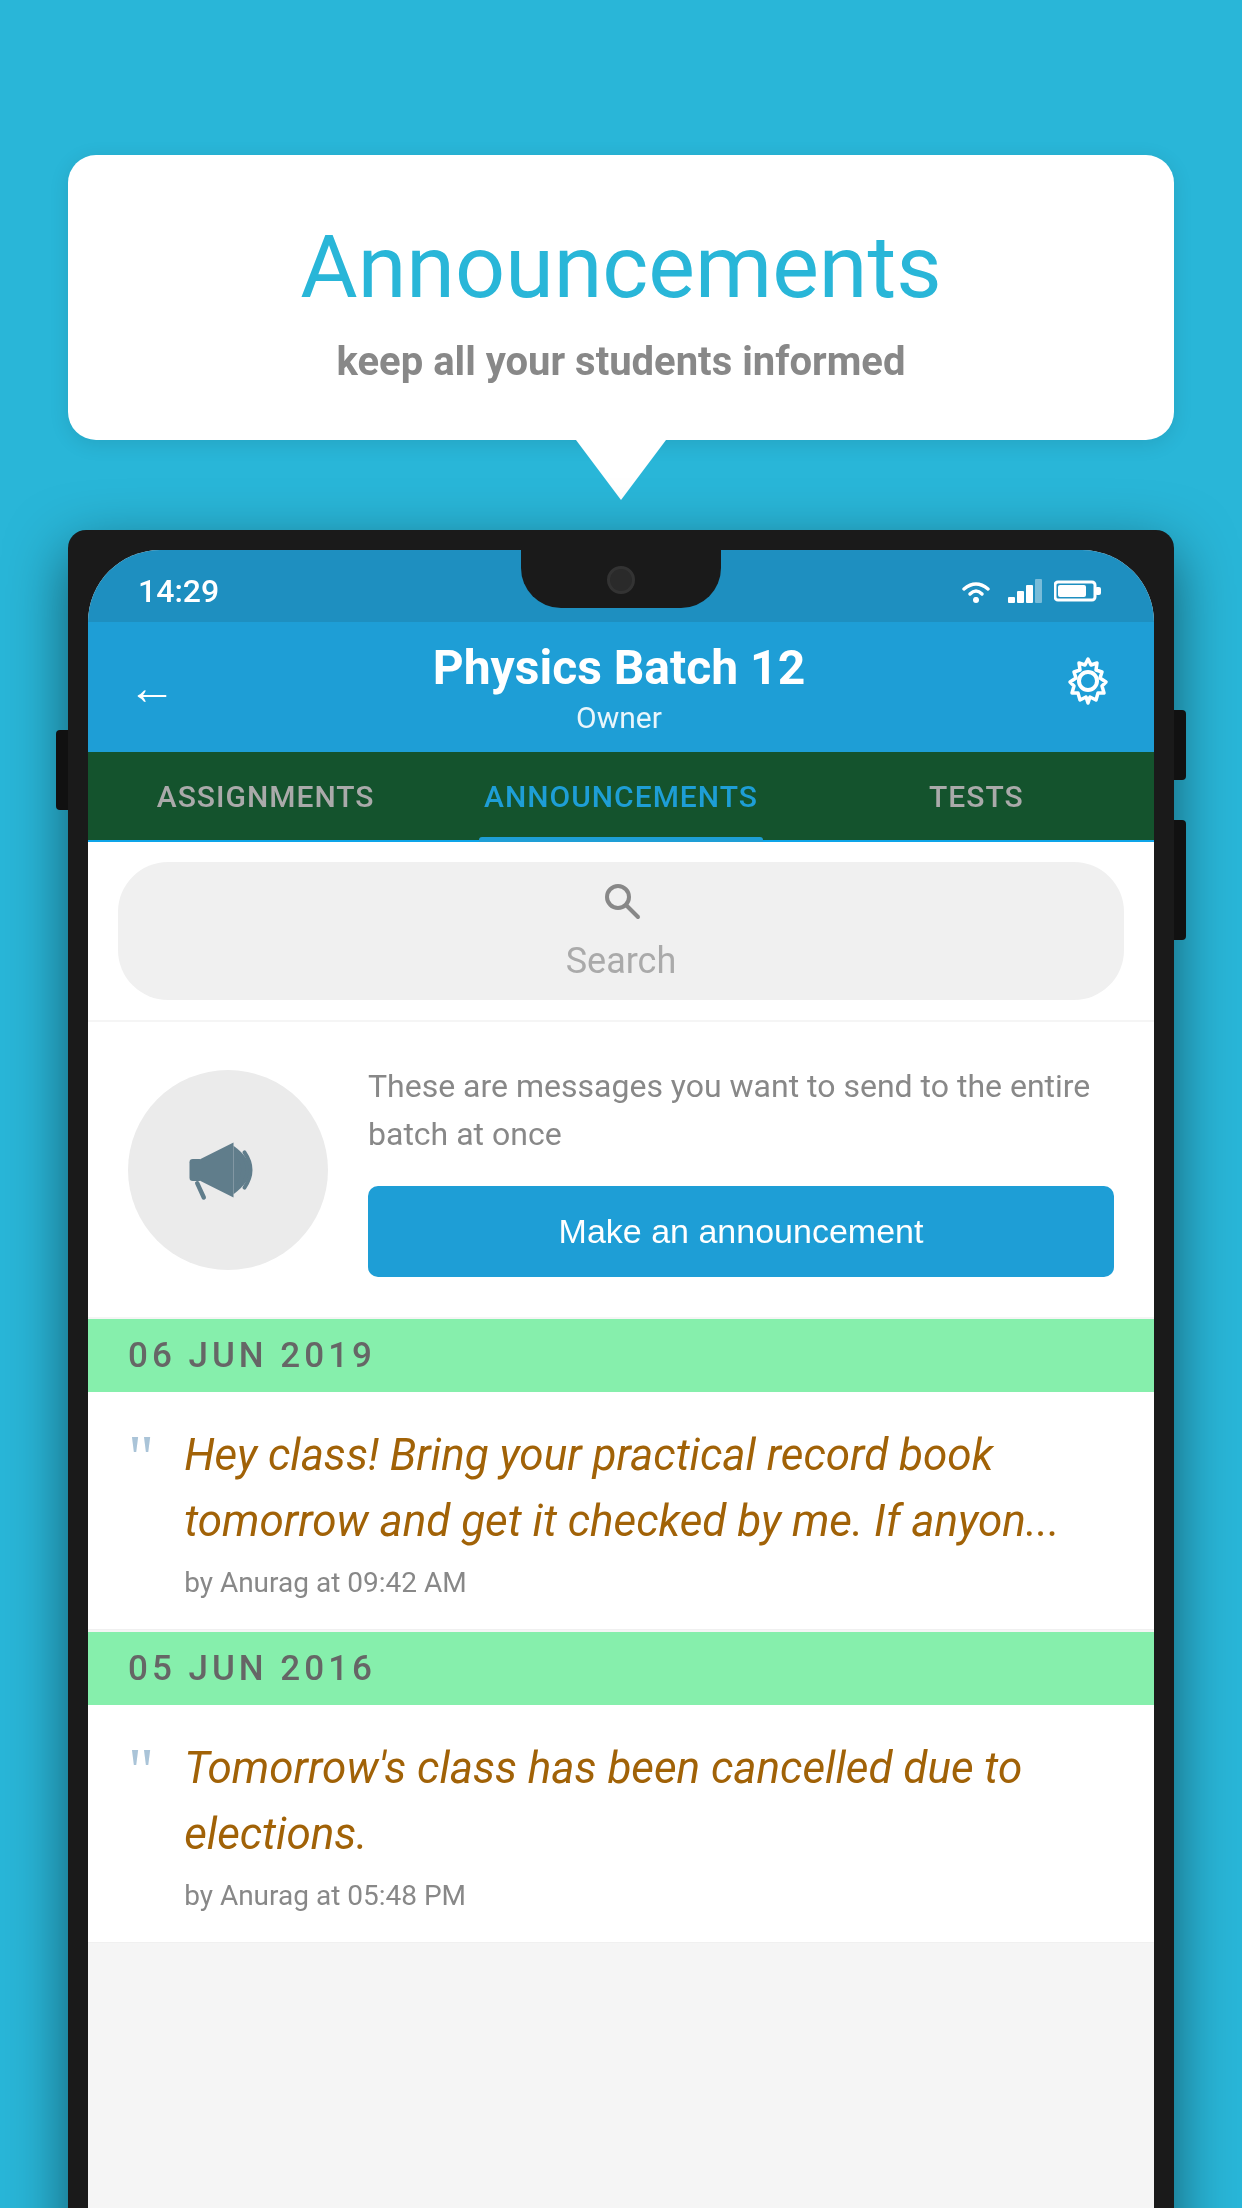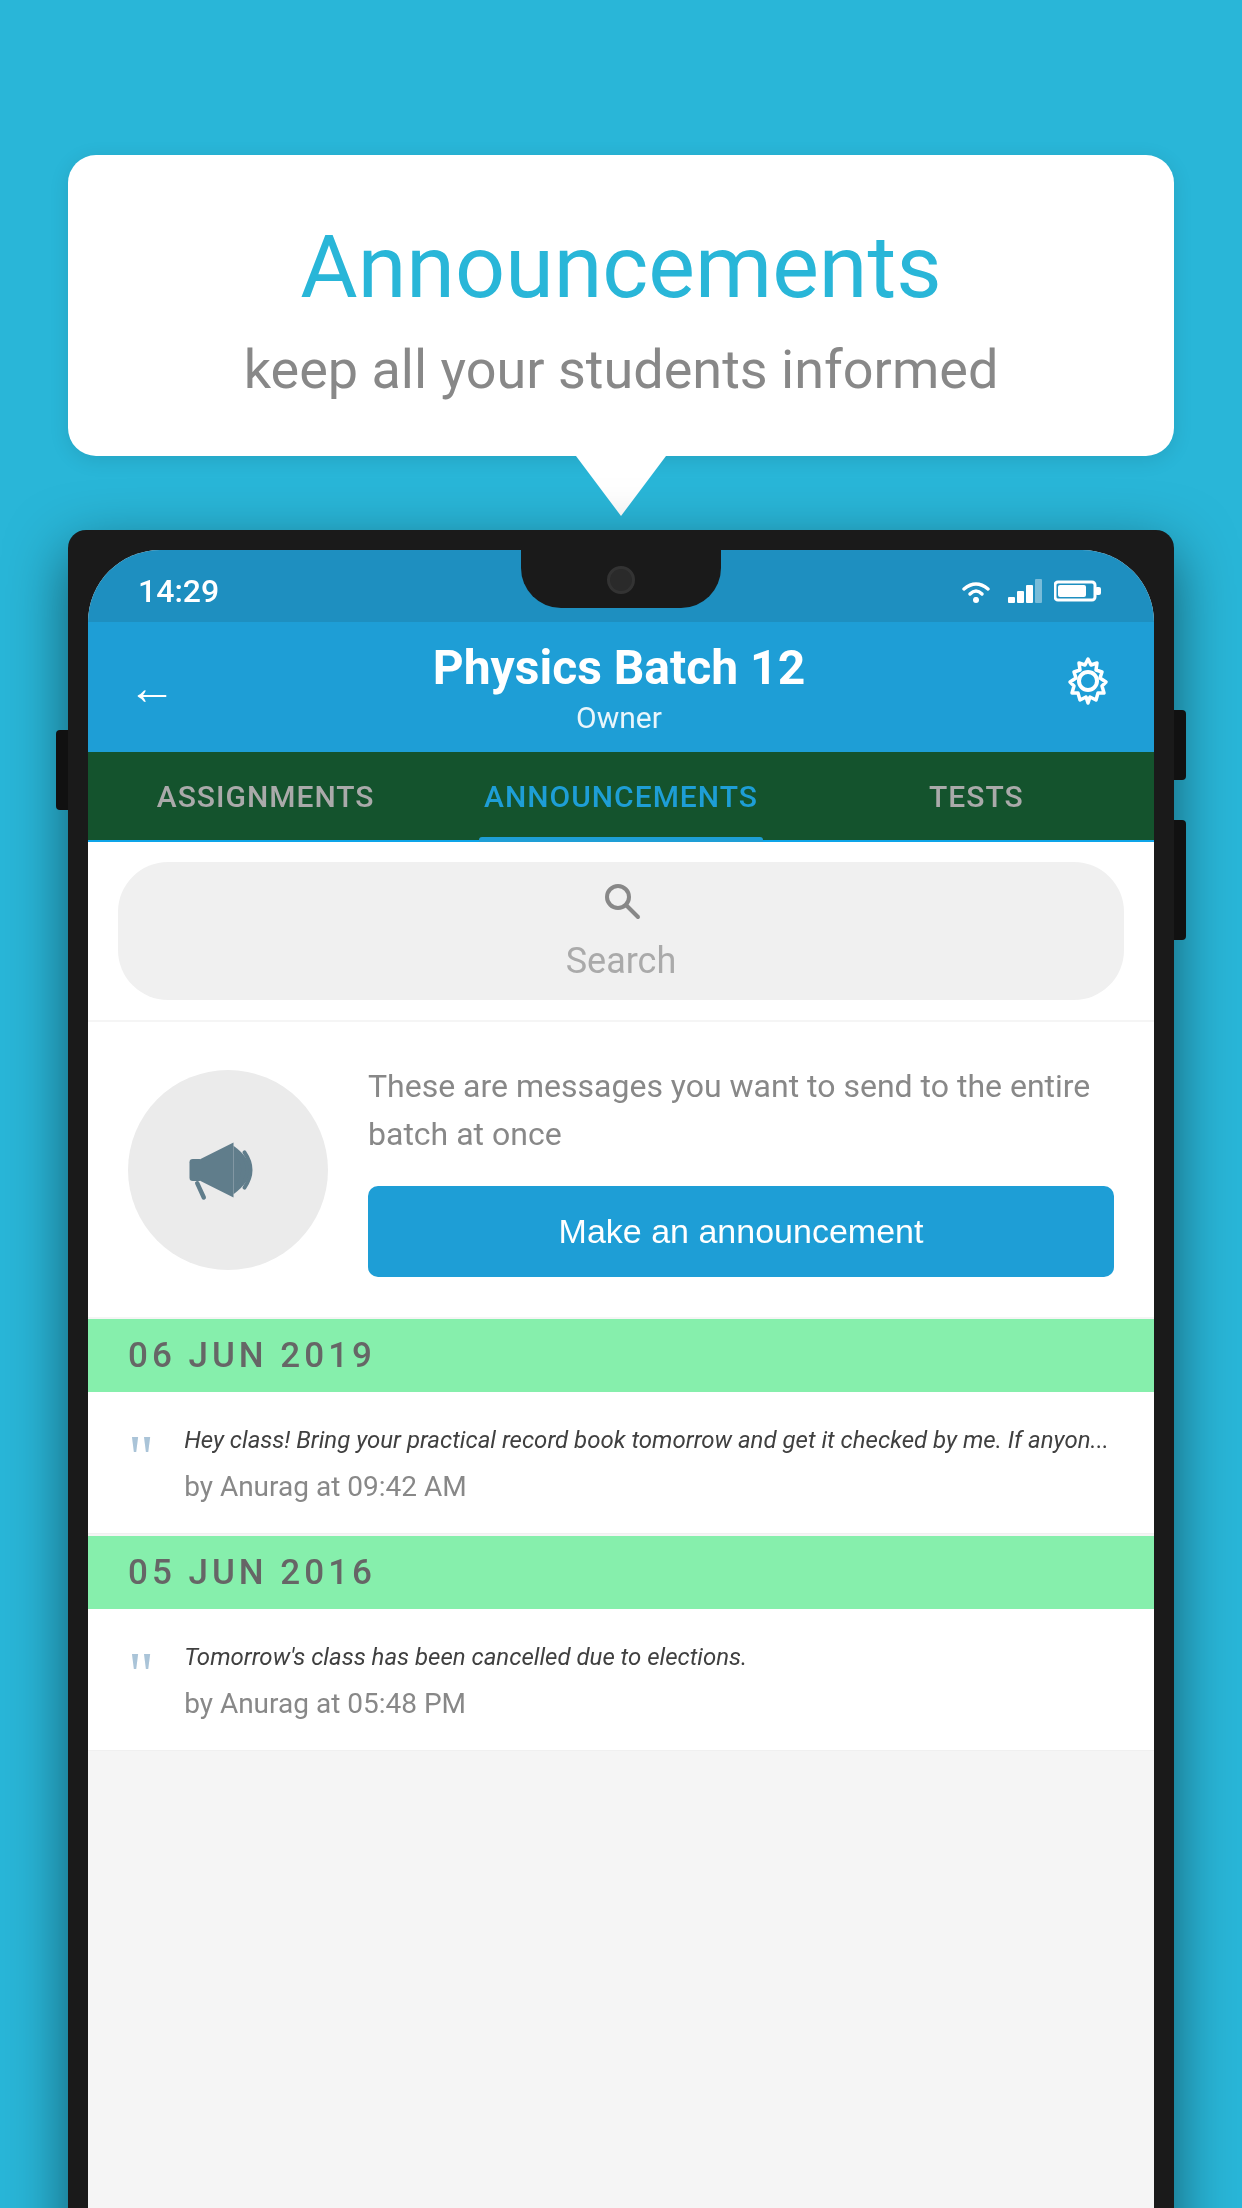--- a/index.html
+++ b/index.html
@@ -30,23 +30,23 @@
     }
 
     .speech-bubble-title {
       font-size: 88px;
       font-weight: 400;
       color: #29b6d8;
       margin-bottom: 20px;
     }
 
     .speech-bubble-subtitle {
-      font-size: 54px;
+      font-size: 40px;
       color: #888;
-      font-weight: 400;
+      font-weight: 700;
     }
 
     .speech-bubble-tail {
       width: 0;
       height: 0;
       border-left: 45px solid transparent;
       border-right: 45px solid transparent;
       border-top: 60px solid white;
       margin: 0 auto;
     }
@@ -307,22 +307,22 @@
       line-height: 0.8;
       margin-top: 10px;
       flex-shrink: 0;
     }
 
     .announcement-content {
       flex: 1;
     }
 
     .announcement-text {
-      font-size: 24px;
-      color: #404040;
+      font-size: 44px;
+      color: #a16207;
       font-style: italic;
       line-height: 1.5;
       margin-bottom: 12px;
     }
 
     .announcement-meta {
       font-size: 28px;
       color: #888;
     }
 

